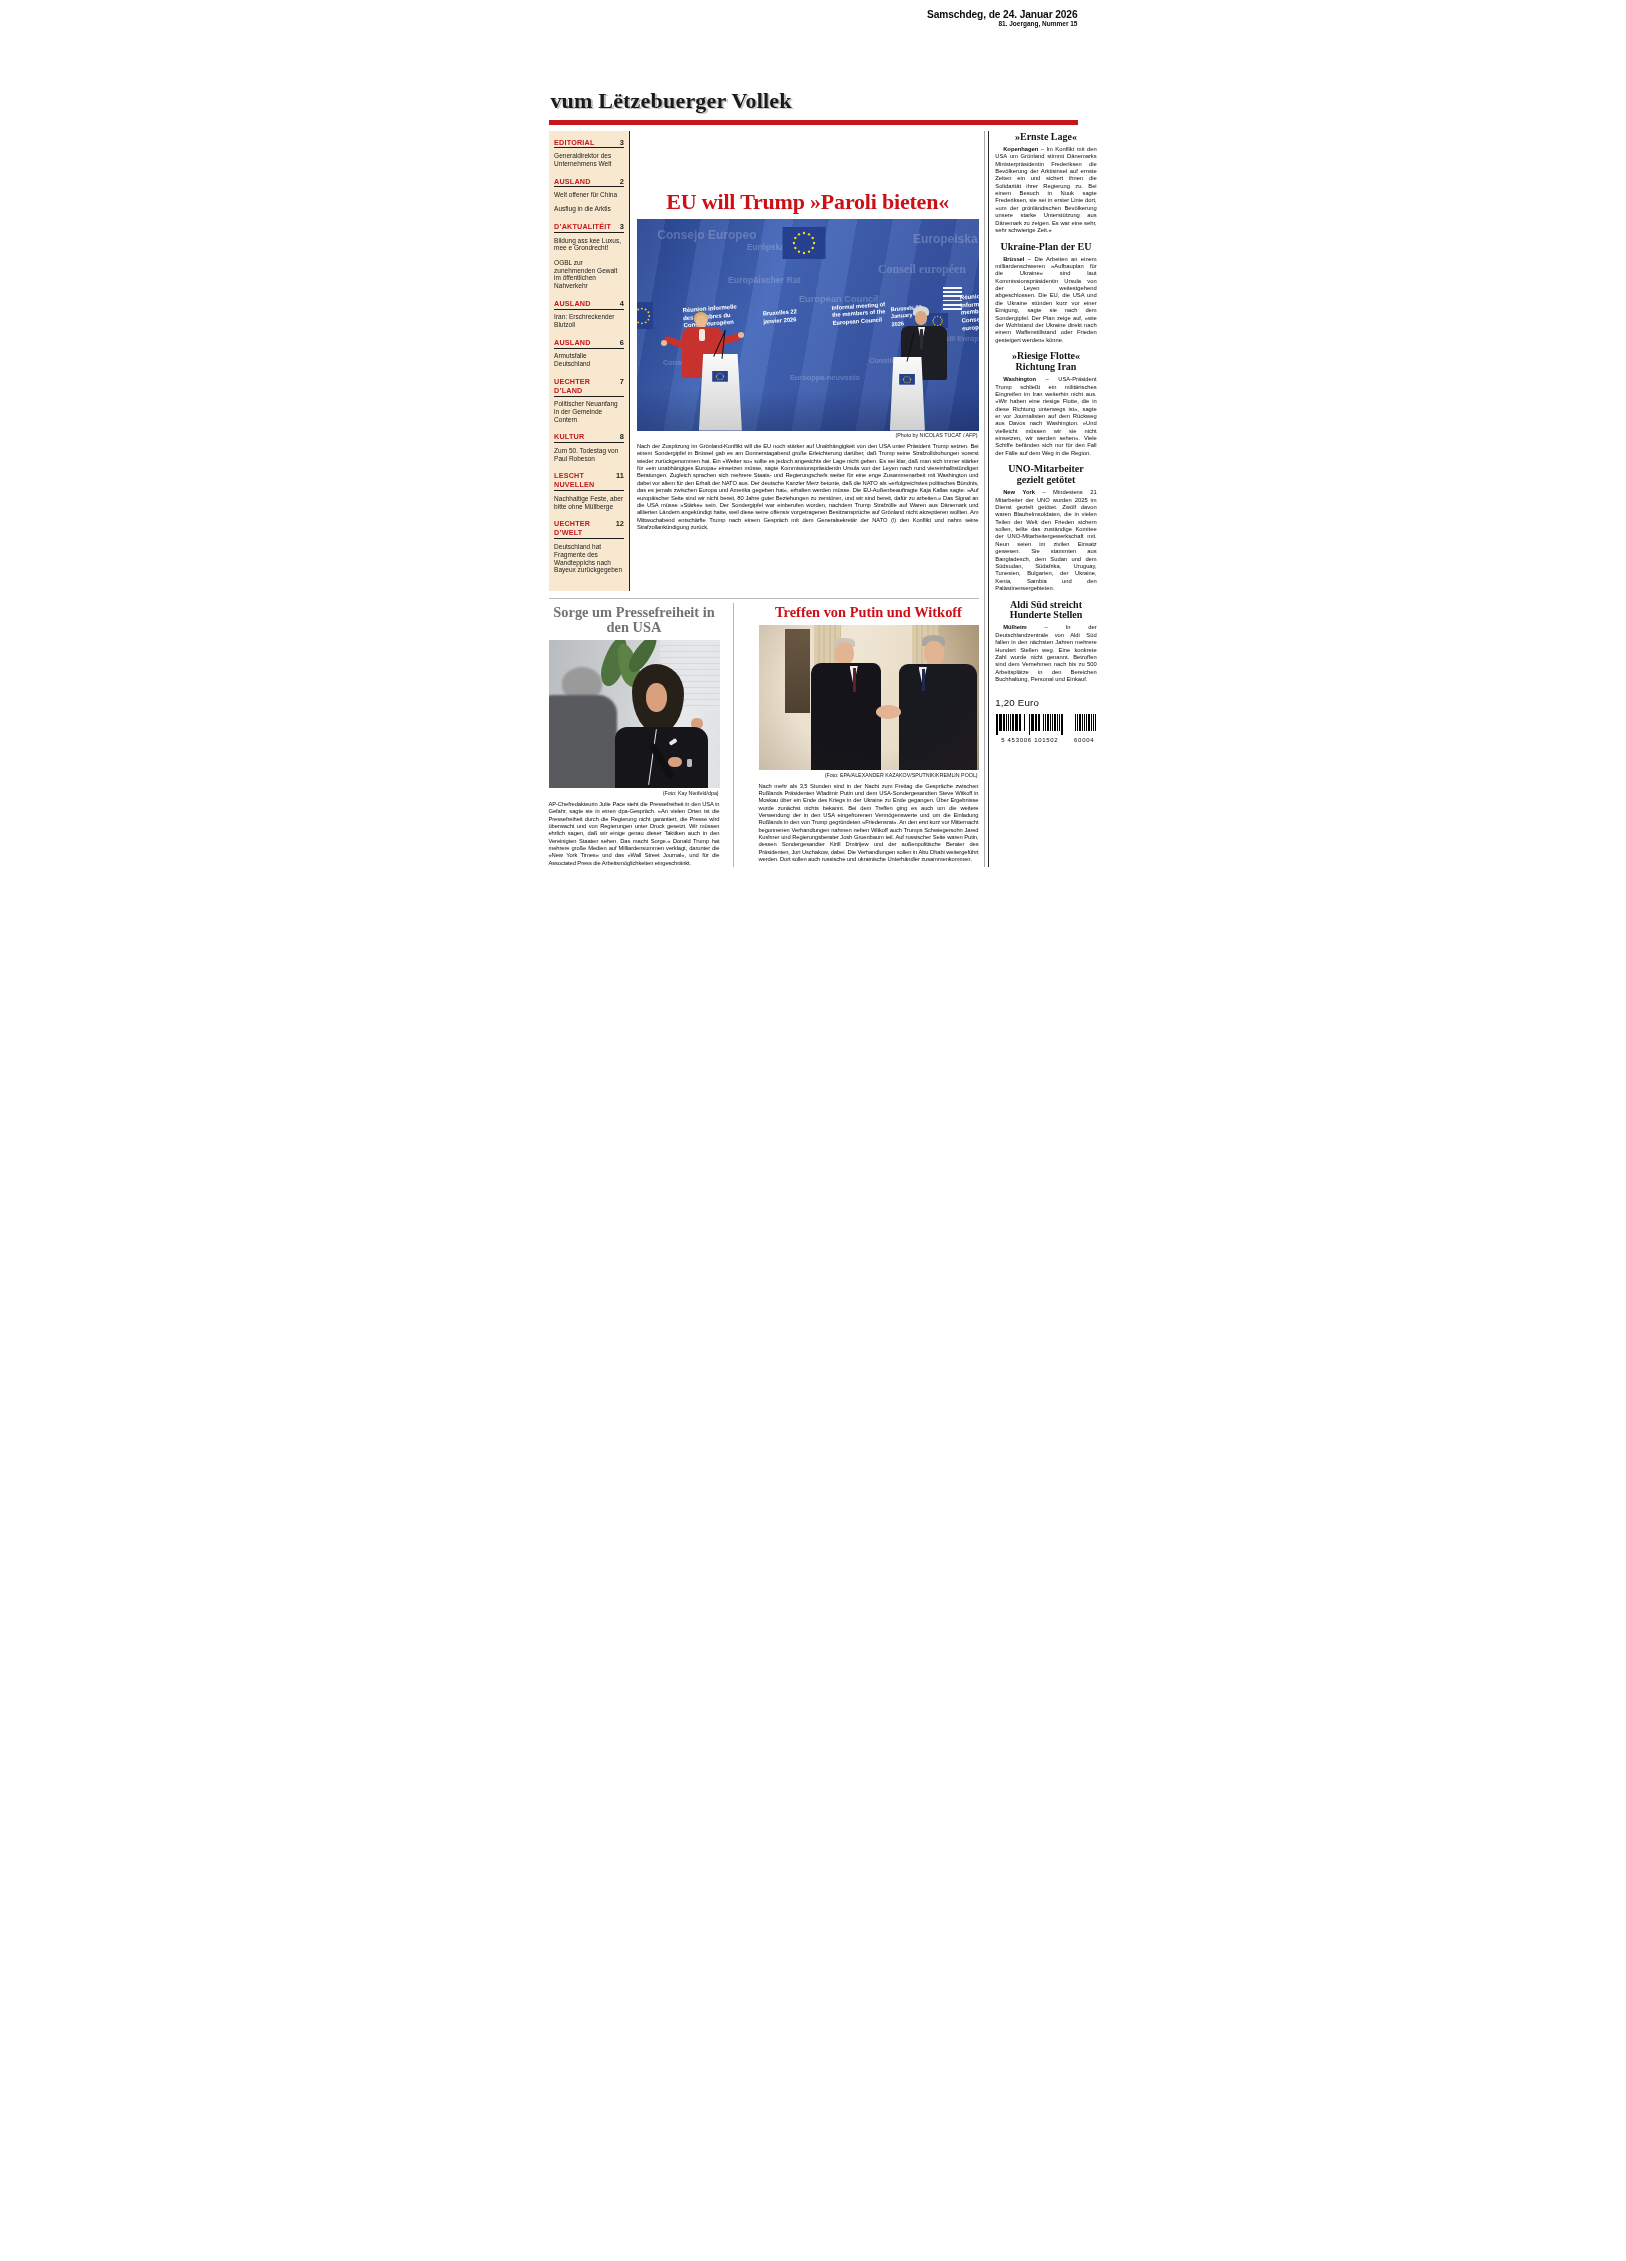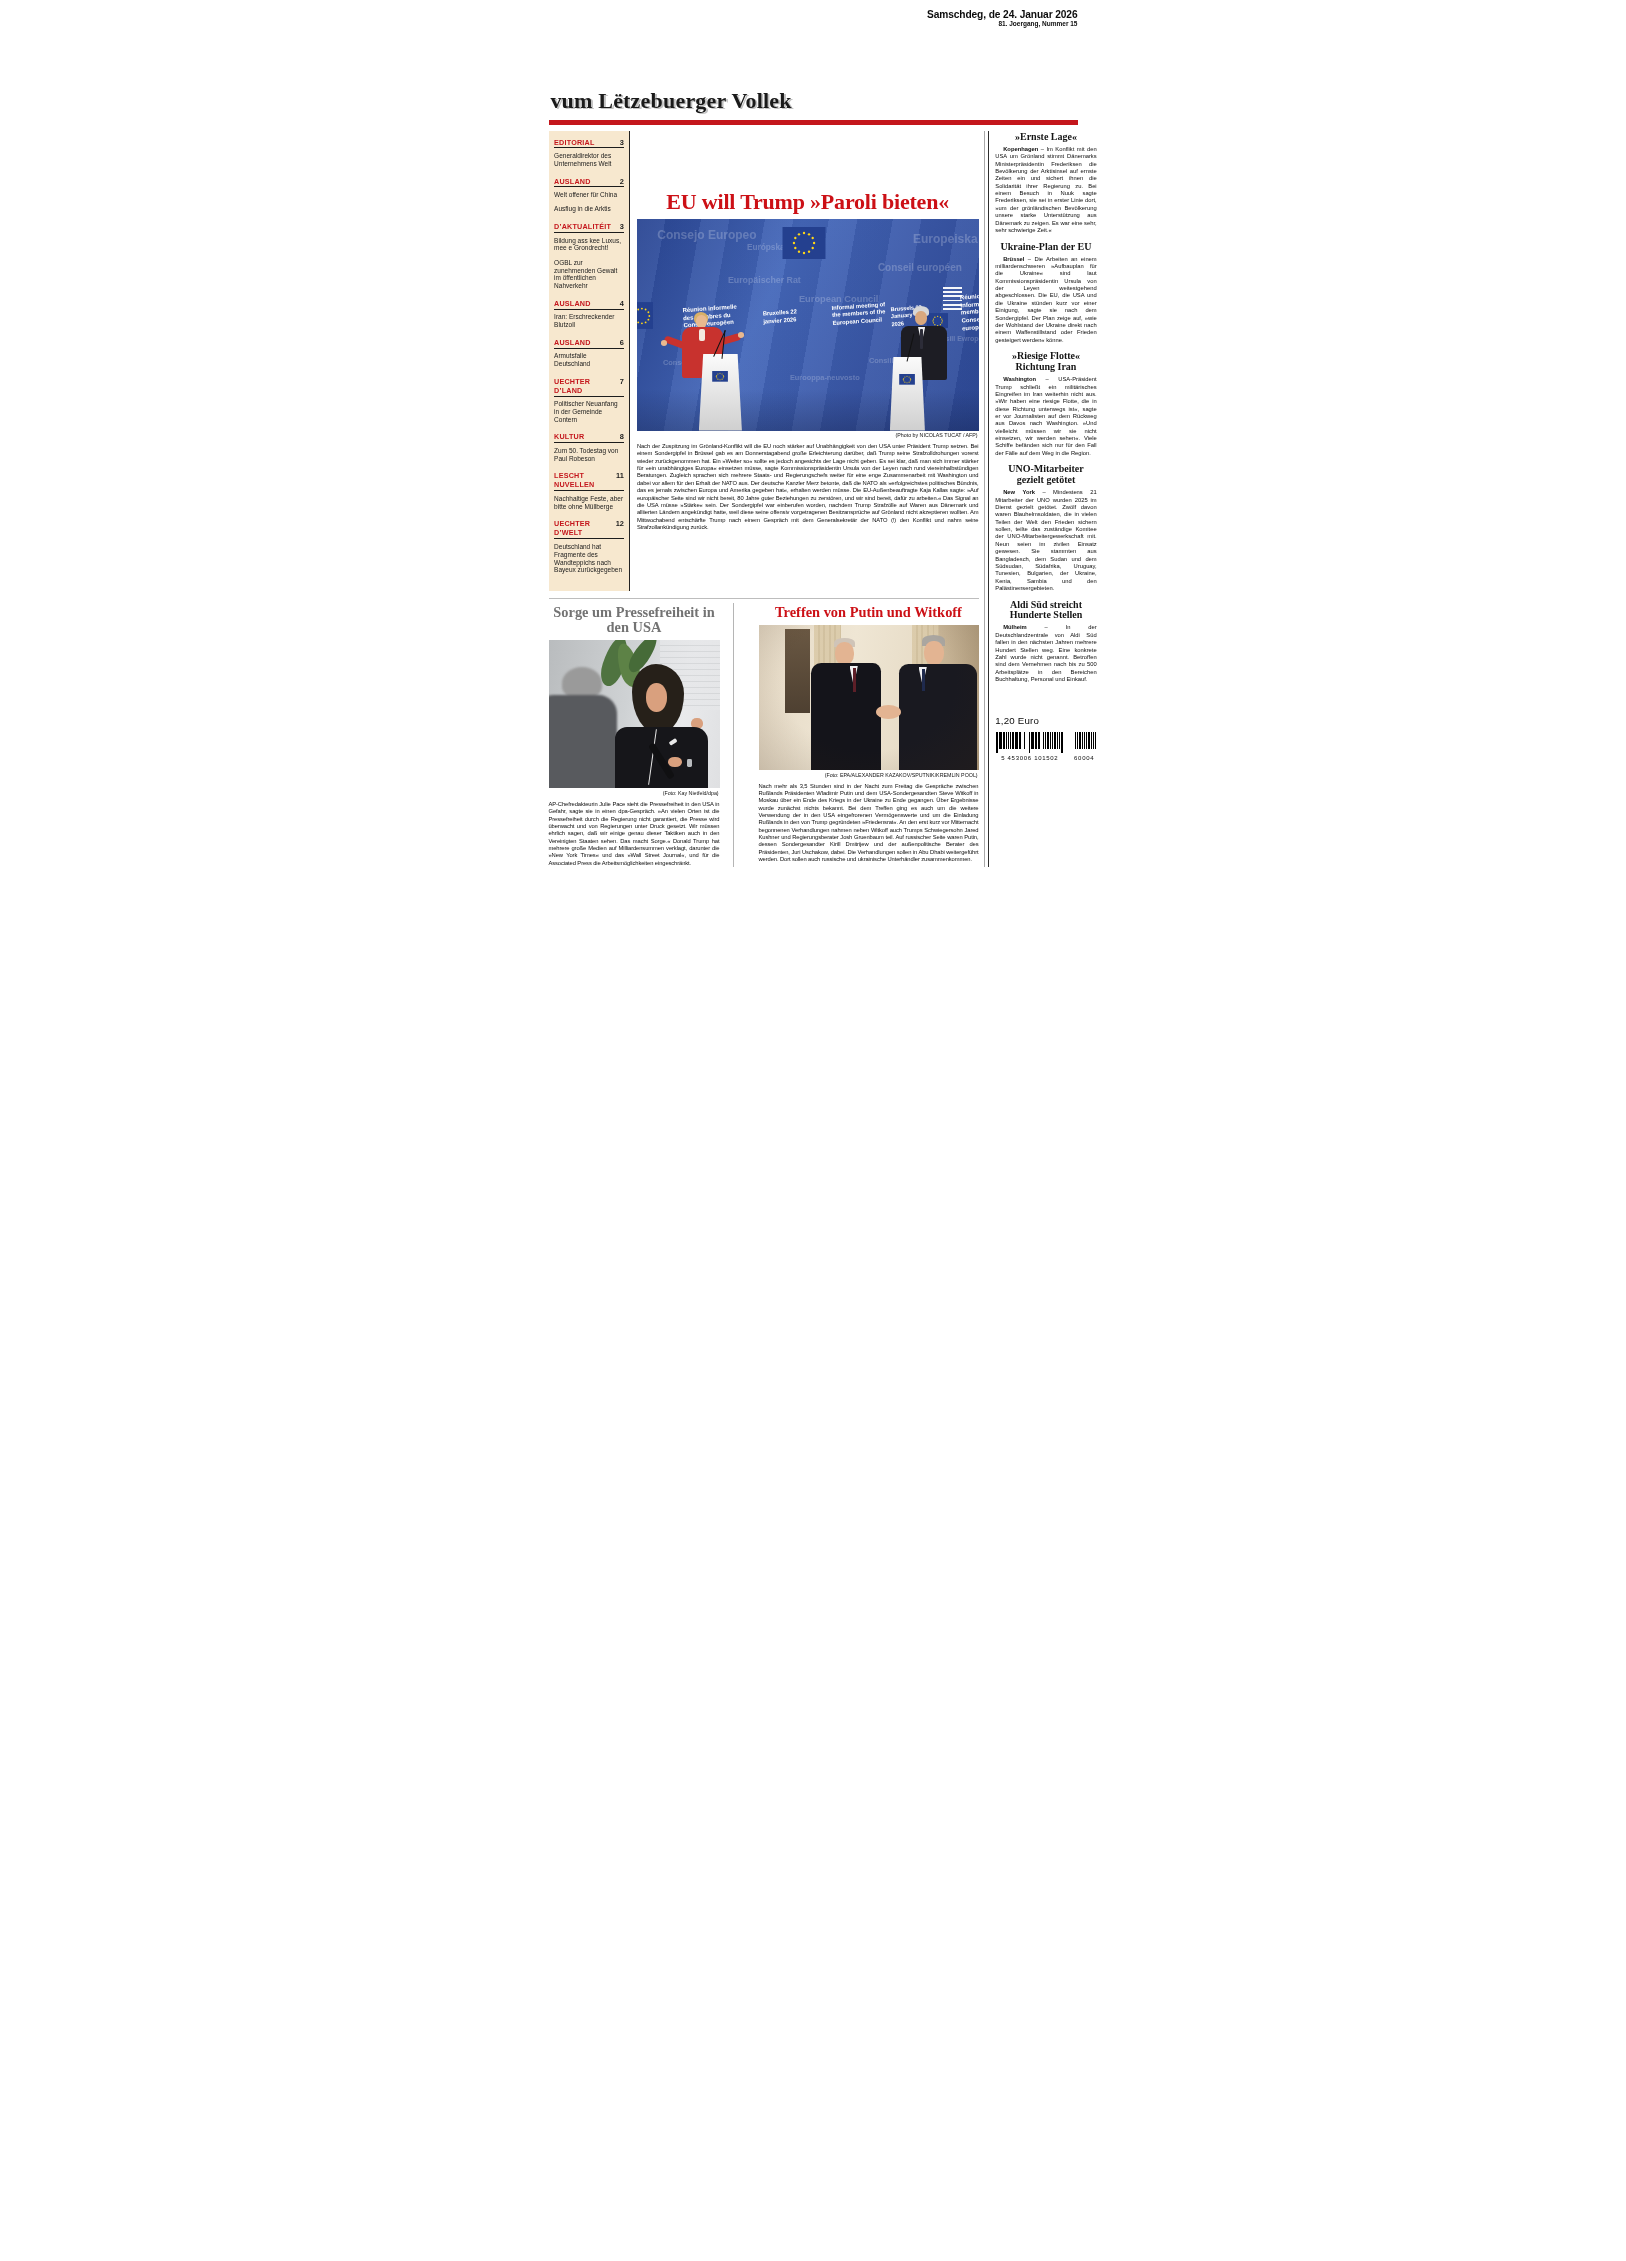--- a/index.html
+++ b/index.html
@@ -50,21 +50,21 @@
   .sub-headline{margin:1.9px 0 4.6px 0;text-align:center;font-family:"Liberation Serif","DejaVu Serif",serif;
     font-weight:bold;font-size:14.4px;line-height:1.06;color:#737373;}
   .sub-headline.red{color:#cc1016;}
 
   
   .brief h3{margin:7.4px 0 3.2px 0;text-align:center;font-family:"Liberation Serif","DejaVu Serif",serif;
     font-weight:bold;font-size:10px;line-height:1.08;color:#141414;}
   .brief:first-child h3{margin-top:0.9px;}
   .brief p{margin:0;font-size:5.8px;line-height:1.27;text-align:justify;text-indent:7.9px;}
   .brief .city{font-weight:bold;}
-  .price{margin-top:32px;font-size:9.7px;letter-spacing:0.2px;}
+  .price{margin-top:14px;font-size:9.7px;letter-spacing:0.2px;}
   .barcode{margin-top:5.6px;display:flex;align-items:flex-end;gap:7.4px;}
   .bars{display:block;}
   .bar-digits{font-size:6px;letter-spacing:0.7px;margin-top:0.5px;text-align:center;}
 
   
   .photo{position:relative;overflow:hidden;}
   .photo *{position:absolute;}
   .eu{width:100%;height:212px;background:linear-gradient(115deg,#2a4693 0%,#4568ba 38%,#3a58a8 68%,#2e4a97 100%);}
   .eu::before{content:"";position:absolute;inset:0;background:repeating-linear-gradient(100deg,rgba(255,255,255,.05) 0 28px,rgba(0,0,30,.06) 28px 63px);}
   .eu::after{content:"";position:absolute;left:0;right:0;bottom:0;height:42px;background:linear-gradient(rgba(10,18,50,0),rgba(10,18,50,.28));}
@@ -226,21 +226,21 @@
         </aside>
 
         <section class="lead">
           <h2 class="lead-headline">EU will Trump »Paroli bieten«</h2>
 
           <div class="photo eu">
             <span class="bw" style="left:20.4px;top:9.3px;font-size:12px;">Consejo Europeo</span>
             <span class="bw" style="left:110px;top:23px;font-size:8.3px;">Európska rada</span>
             <span class="bw" style="left:91px;top:56px;font-size:8.8px;">Europäischer Rat</span>
             <span class="bw" style="left:162px;top:75px;font-size:9.3px;">European Council</span>
-            <span class="bw" style="left:241px;top:43px;font-size:10px;">Conseil européen</span>
+            <span class="bw" style="left:241px;top:43px;font-size:12px;font-family:Liberation Serif, serif;">Conseil européen</span>
             <span class="bw" style="left:276px;top:13px;font-size:12px;">Europeiska rådet</span>
             <span class="bw" style="left:232px;top:137px;font-size:7.4px;">Consiliul European</span>
             <span class="bw" style="left:153px;top:154px;font-size:7.4px;">Eurooppa-neuvosto</span>
             <span class="bw" style="left:26px;top:139px;font-size:7.4px;">Conselho Europeu</span>
             <span class="bw" style="left:295px;top:116px;font-size:7px;">Kunsill Ewropew</span>
 
             <svg class="euflag" style="left:-8.3px;top:83px;" width="24" height="27" viewBox="0 0 52 58">
               <rect width="52" height="58" fill="#24408f"></rect>
               <g fill="#ffd617">
                   <circle cx="36" cy="16" r="2"></circle>

